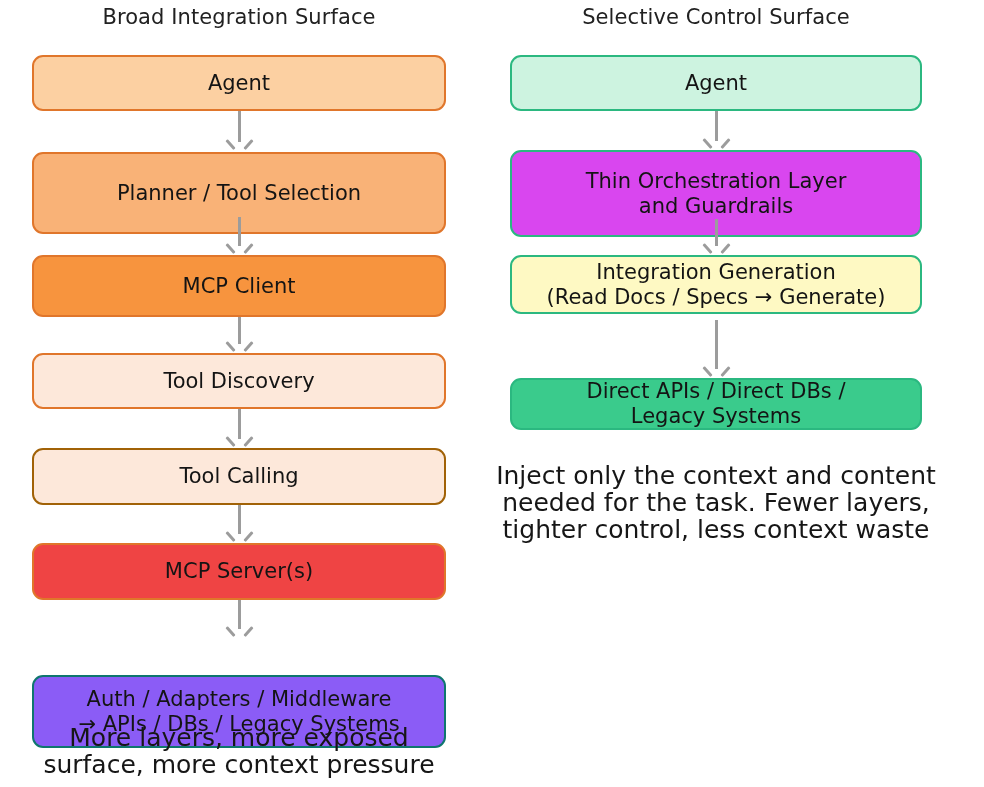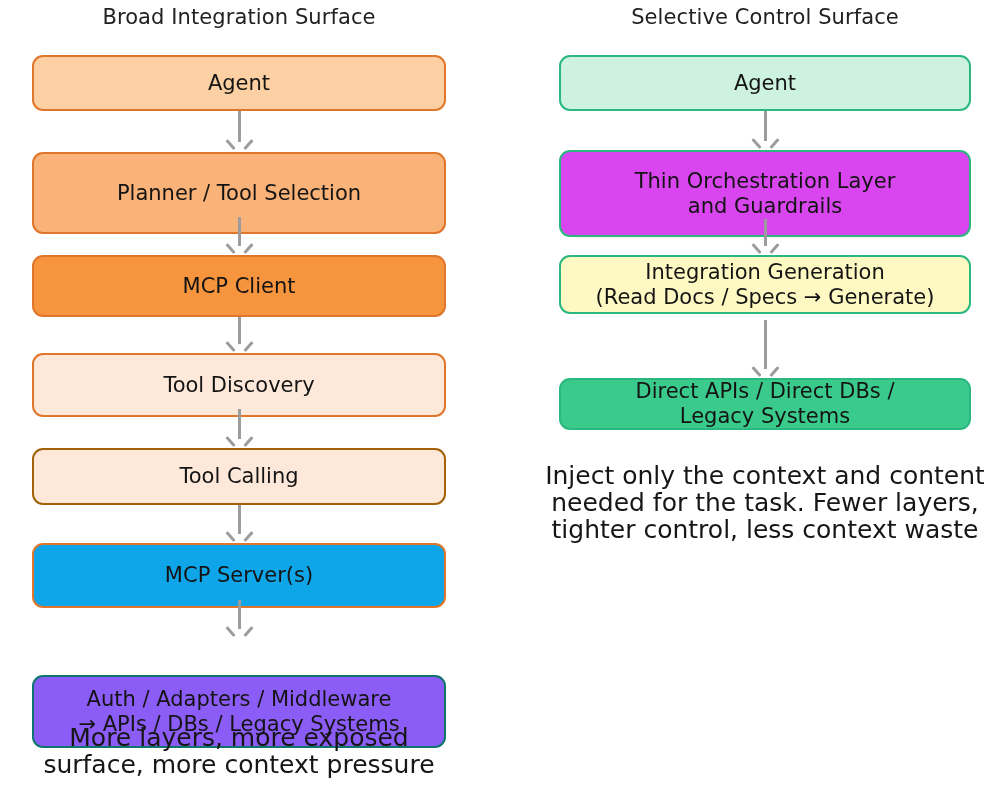--- a/index.html
+++ b/index.html
@@ -20,21 +20,21 @@
     position: absolute;
     inset: 0;
   }
 
   .column {
     position: absolute;
     top: 0;
     height: 787px;
   }
   .column.left  { left: 32px;  width: 414px; }
-  .column.right { left: 559px; width: 412px; }
+  .column.right { left: 510px; width: 412px; }
 
   .col-title {
     position: absolute;
     top: 4px;
     left: 0;
     width: 100%;
     text-align: center;
     font-size: 21px;
     line-height: 26px;
     color: #212121;
@@ -137,39 +137,39 @@
 
     <div class="node" style="top:255px;height:62px;background:#F7943E;border:2px solid #E0762B;">
       <span class="node-label">MCP Client</span>
     </div>
 
     <div class="arrow" style="left:50%;top:317px;height:36px;">
       <div class="shaft" style="height:27px;"></div>
         <div class="head"></div>
     </div>
 
-    <div class="node" style="top:353px;height:64px;background:#FDE8DA;border:2px solid #E0762B;">
+    <div class="node" style="top:353px;height:56px;background:#FDE8DA;border:2px solid #E0762B;">
       <span class="node-label">Tool Discovery</span>
     </div>
 
     <div class="arrow" style="left:50%;top:409px;height:39px;">
       <div class="shaft" style="height:30px;"></div>
         <div class="head"></div>
     </div>
 
     <div class="node" style="top:448px;height:57px;background:#FDE8DA;border:2px solid #a16207;">
       <span class="node-label">Tool Calling</span>
     </div>
 
     <div class="arrow" style="left:50%;top:505px;height:38px;">
       <div class="shaft" style="height:29px;"></div>
         <div class="head"></div>
     </div>
 
-    <div class="node" style="top:543px;height:65px;background:#0ea5e9;border:2px solid #E0762B;">
+    <div class="node" style="top:543px;height:57px;background:#ef4444;border:2px solid #E0762B;">
       <span class="node-label">MCP Server(s)</span>
     </div>
 
     <div class="arrow" style="left:50%;top:600px;height:38px;">
       <div class="shaft" style="height:29px;"></div>
         <div class="head"></div>
     </div>
 
     <div class="node" style="top:638px;height:73px;background:#8b5cf6;border:2px solid #0f766e;margin-top:37px;">
       <span class="node-label">Auth / Adapters / Middleware

